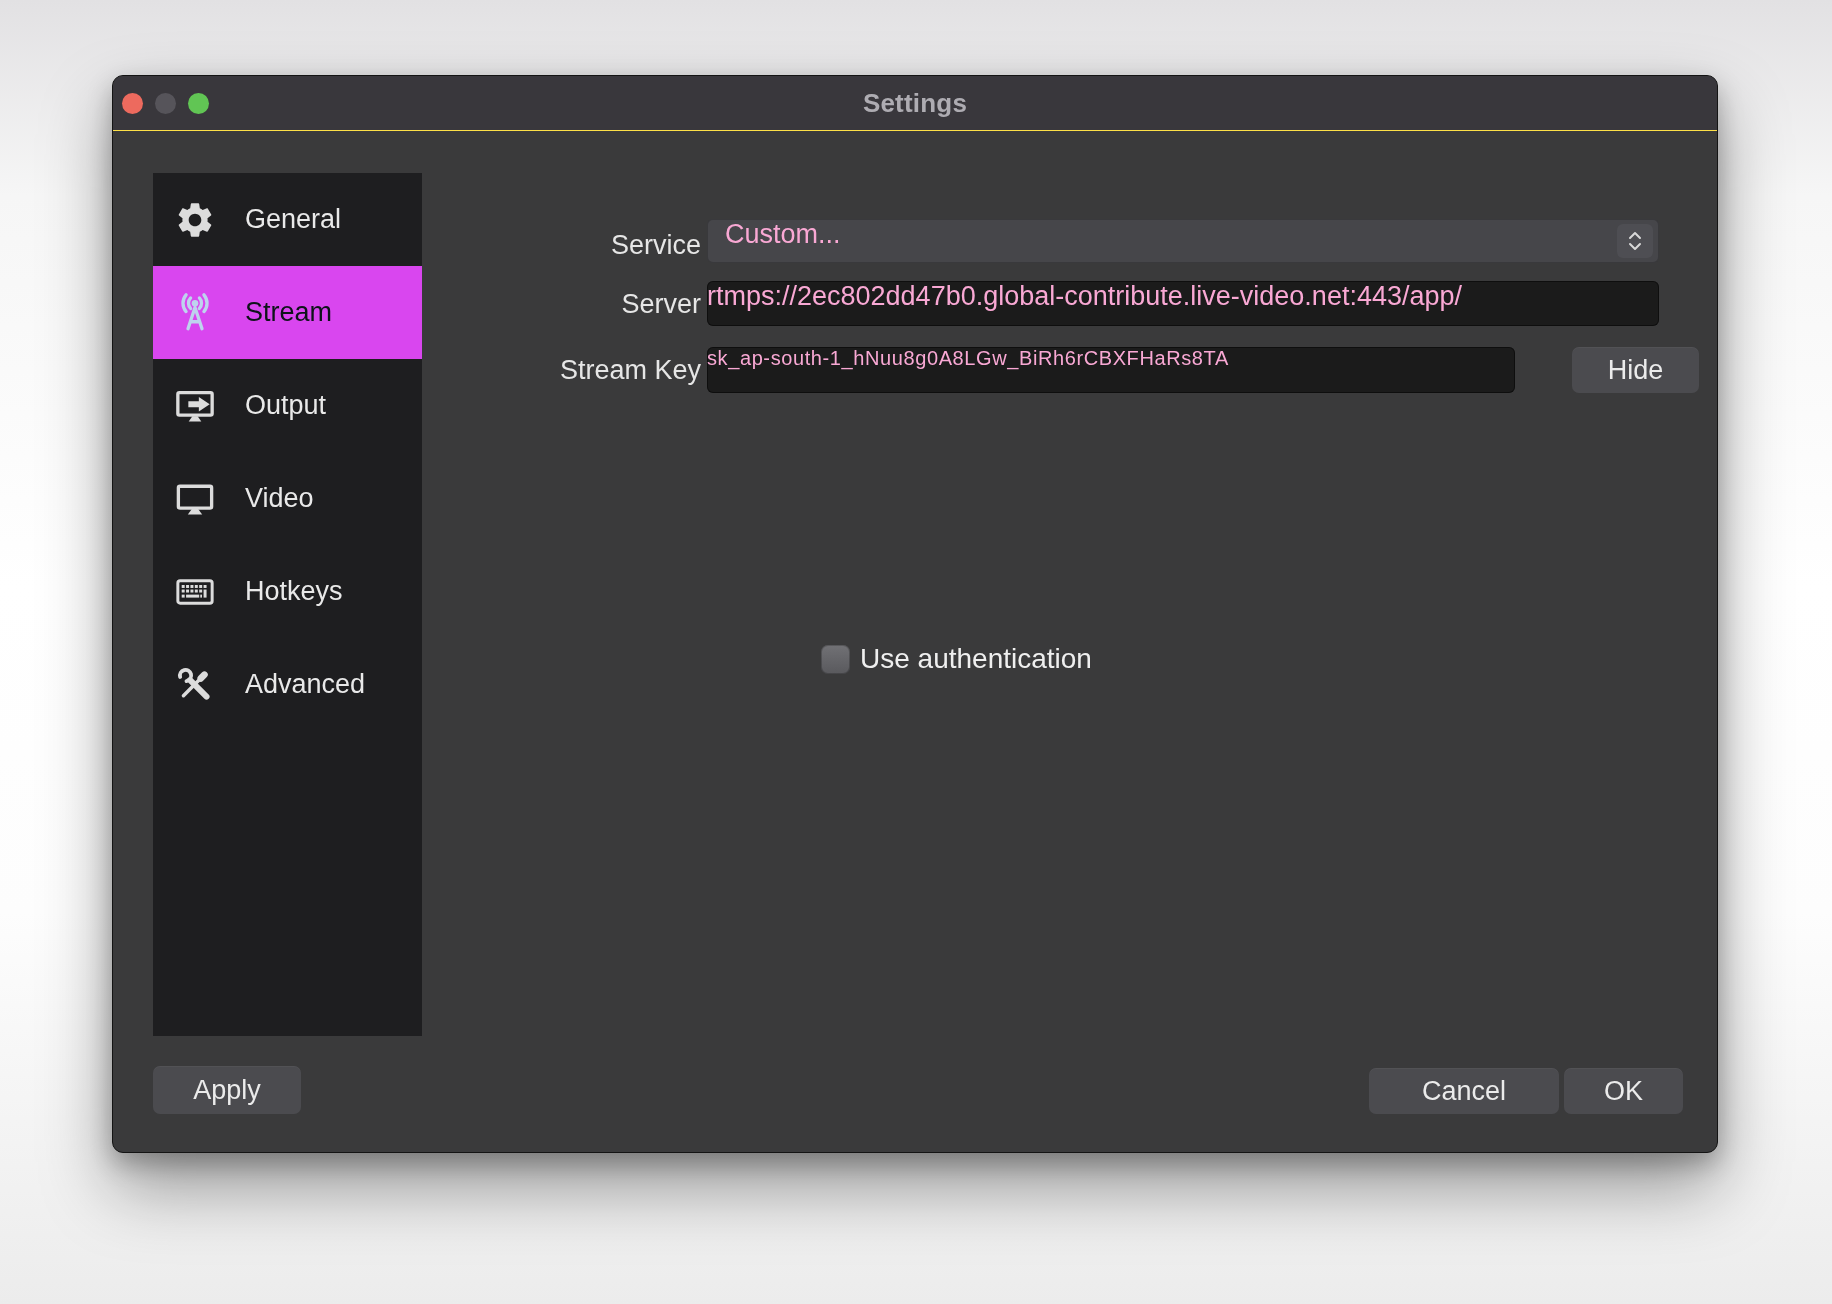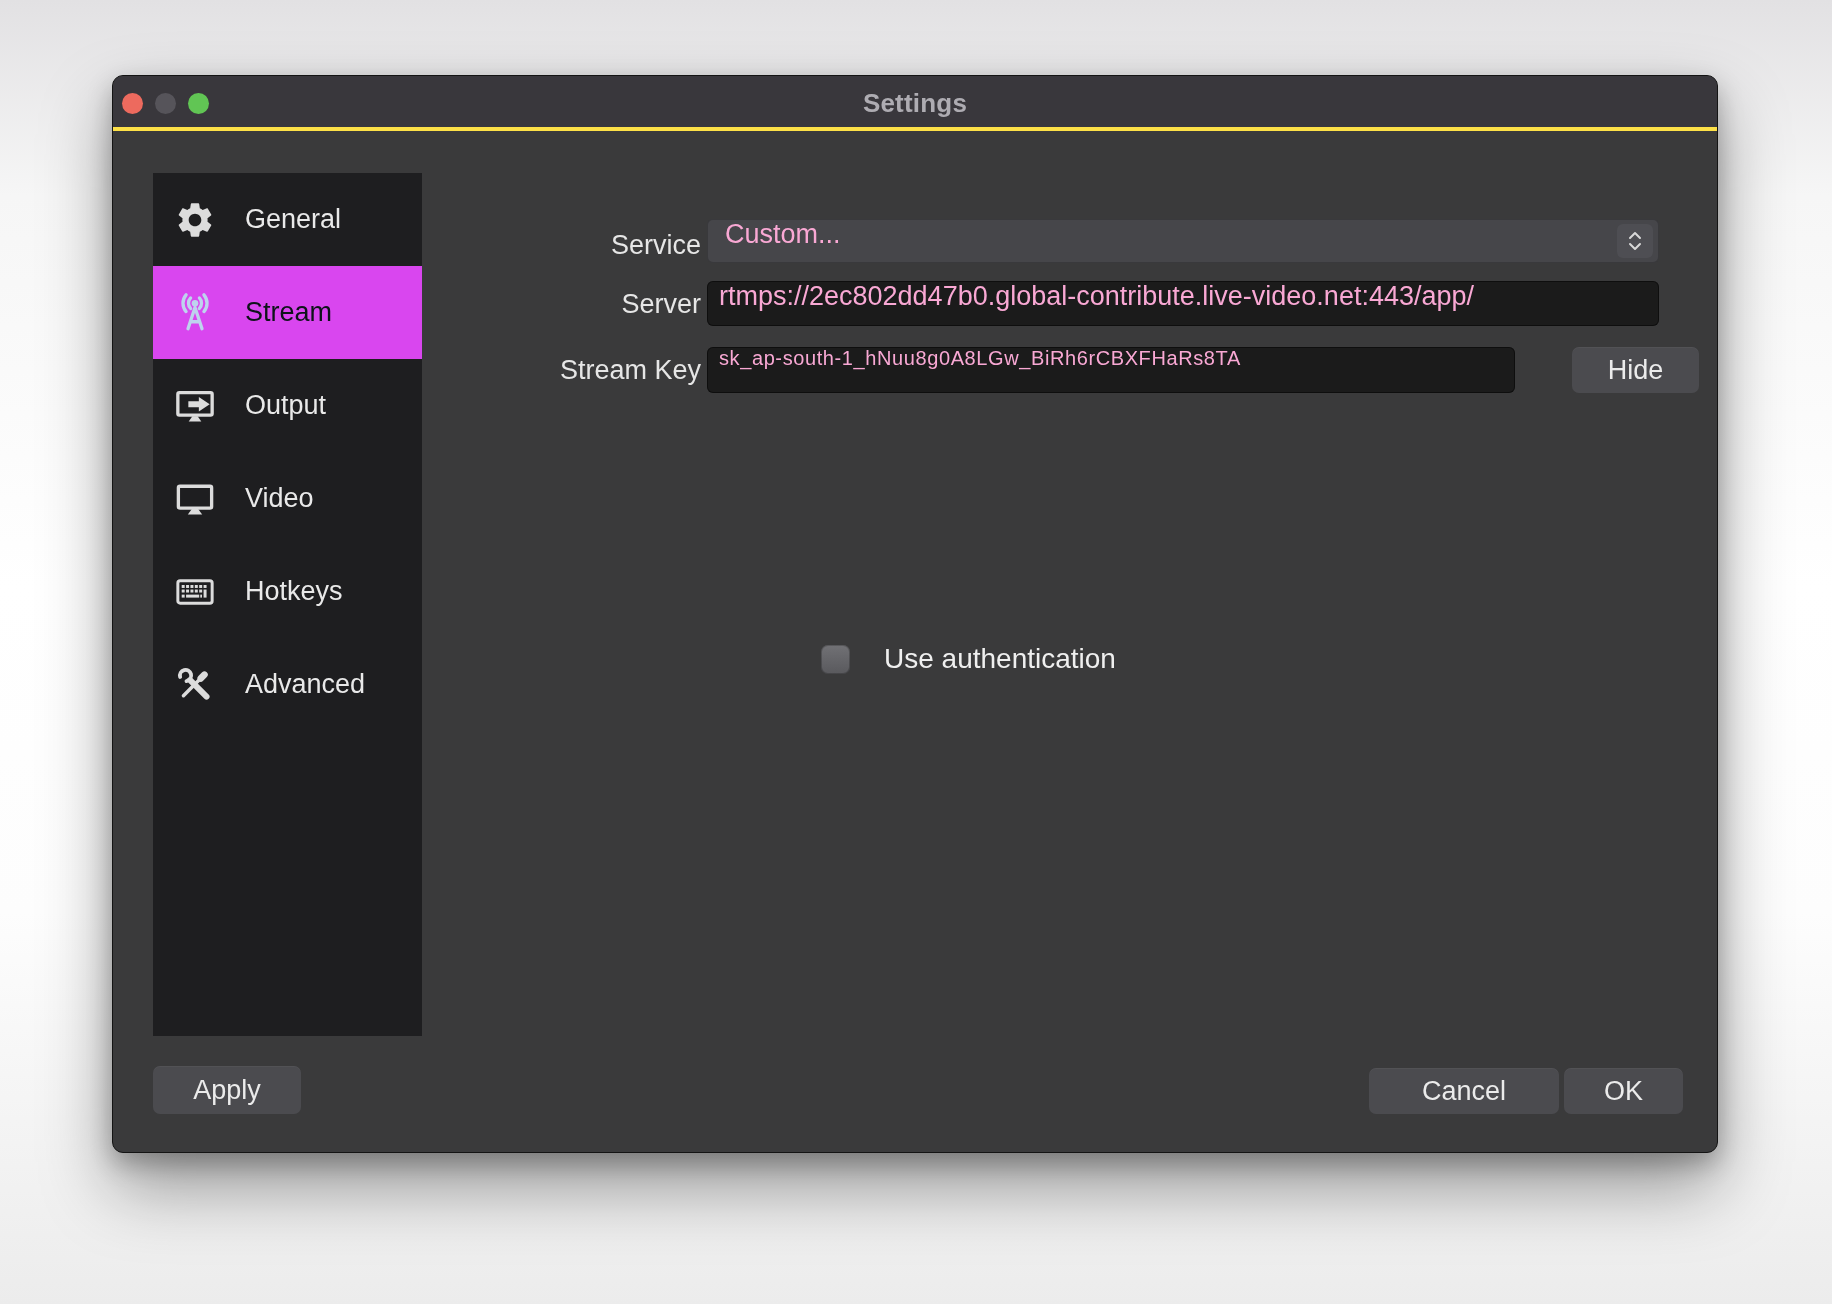--- a/index.html
+++ b/index.html
@@ -13,21 +13,21 @@
   .window{
     position:absolute; left:112px; top:75px; width:1606px; height:1078px;
     background:#3a3a3b; border-radius:11px; border:1px solid #141414;
     box-shadow:0 34px 70px rgba(0,0,0,.38), 0 10px 24px rgba(0,0,0,.25);
     overflow:hidden;
   }
 
   
   .titlebar{
     position:absolute; top:0; left:0; right:0; height:55px;
-    background:#39373c; border-bottom:4px solid #fde047;
+    background:#39373c; border-bottom:1px solid #fde047;
   }
   .titlebar .title{
     position:absolute; left:0; right:0; top:0; height:55px;
     display:flex; align-items:center; justify-content:center;
     color:#aeacb2; font-size:26px; font-weight:700; letter-spacing:.2px;
   }
   .traffic{ position:absolute; top:17px; width:21px; height:21px; border-radius:50%; }
   .traffic.close{ left:9px;  background:#ed6a5e; }
   .traffic.min  { left:42px; background:#56545a; }
   .traffic.zoom { left:75px; background:#61c554; }
@@ -59,33 +59,33 @@
   .dropdown{
     top:143px; height:44px; background:#46464a; padding-left:18px;
     box-shadow:inset 0 0 0 1px rgba(0,0,0,.18);
   }
   .dropdown .stepper{
     position:absolute; right:6px; top:5px; width:36px; height:34px;
     background:#4e4e53; border-radius:6px;
     display:flex; align-items:center; justify-content:center;
   }
   .textinput{
-    background:#1b1b1b; padding-left:12px; box-shadow:inset 0 0 0 1px rgba(0,0,0,.45);
+    background:#1b1b1b; padding-left:0; box-shadow:inset 0 0 0 1px rgba(0,0,0,.45);
   }
   .server-input{ top:205px; height:45px; }
   .key-input{ top:271px; height:46px; width:808px; font-size:20px; letter-spacing:.6px; }
   .btn{
     position:absolute; background:#4b4b4f; border-radius:7px; border:none;
     color:#ebebeb; font-size:27px; font-family:inherit;
     display:flex; align-items:center; justify-content:center;
     box-shadow:inset 0 1px 0 rgba(255,255,255,.04);
   }
   .hide-btn{ left:1419px; top:271px; width:127px; height:46px;margin-left:40px; }
 
-  .checkrow{ position:absolute; left:708px; top:568px; height:30px; display:flex; align-items:center;gap:24px; }
+  .checkrow{ position:absolute; left:708px; top:568px; height:30px; display:flex; align-items:center; }
   .checkbox{
     width:29px; height:29px; border-radius:7px;
     background:linear-gradient(180deg,#717175 0%,#59595d 100%);
     box-shadow:inset 0 0 0 1px rgba(0,0,0,.22);
   }
   .checkrow .clabel{ margin-left:10px; color:#efefef; font-size:28px; }
 
   
   .apply-btn { left:40px;   top:990px; width:148px; height:48px; }
   .cancel-btn{ left:1256px; top:992px; width:190px; height:46px; }

